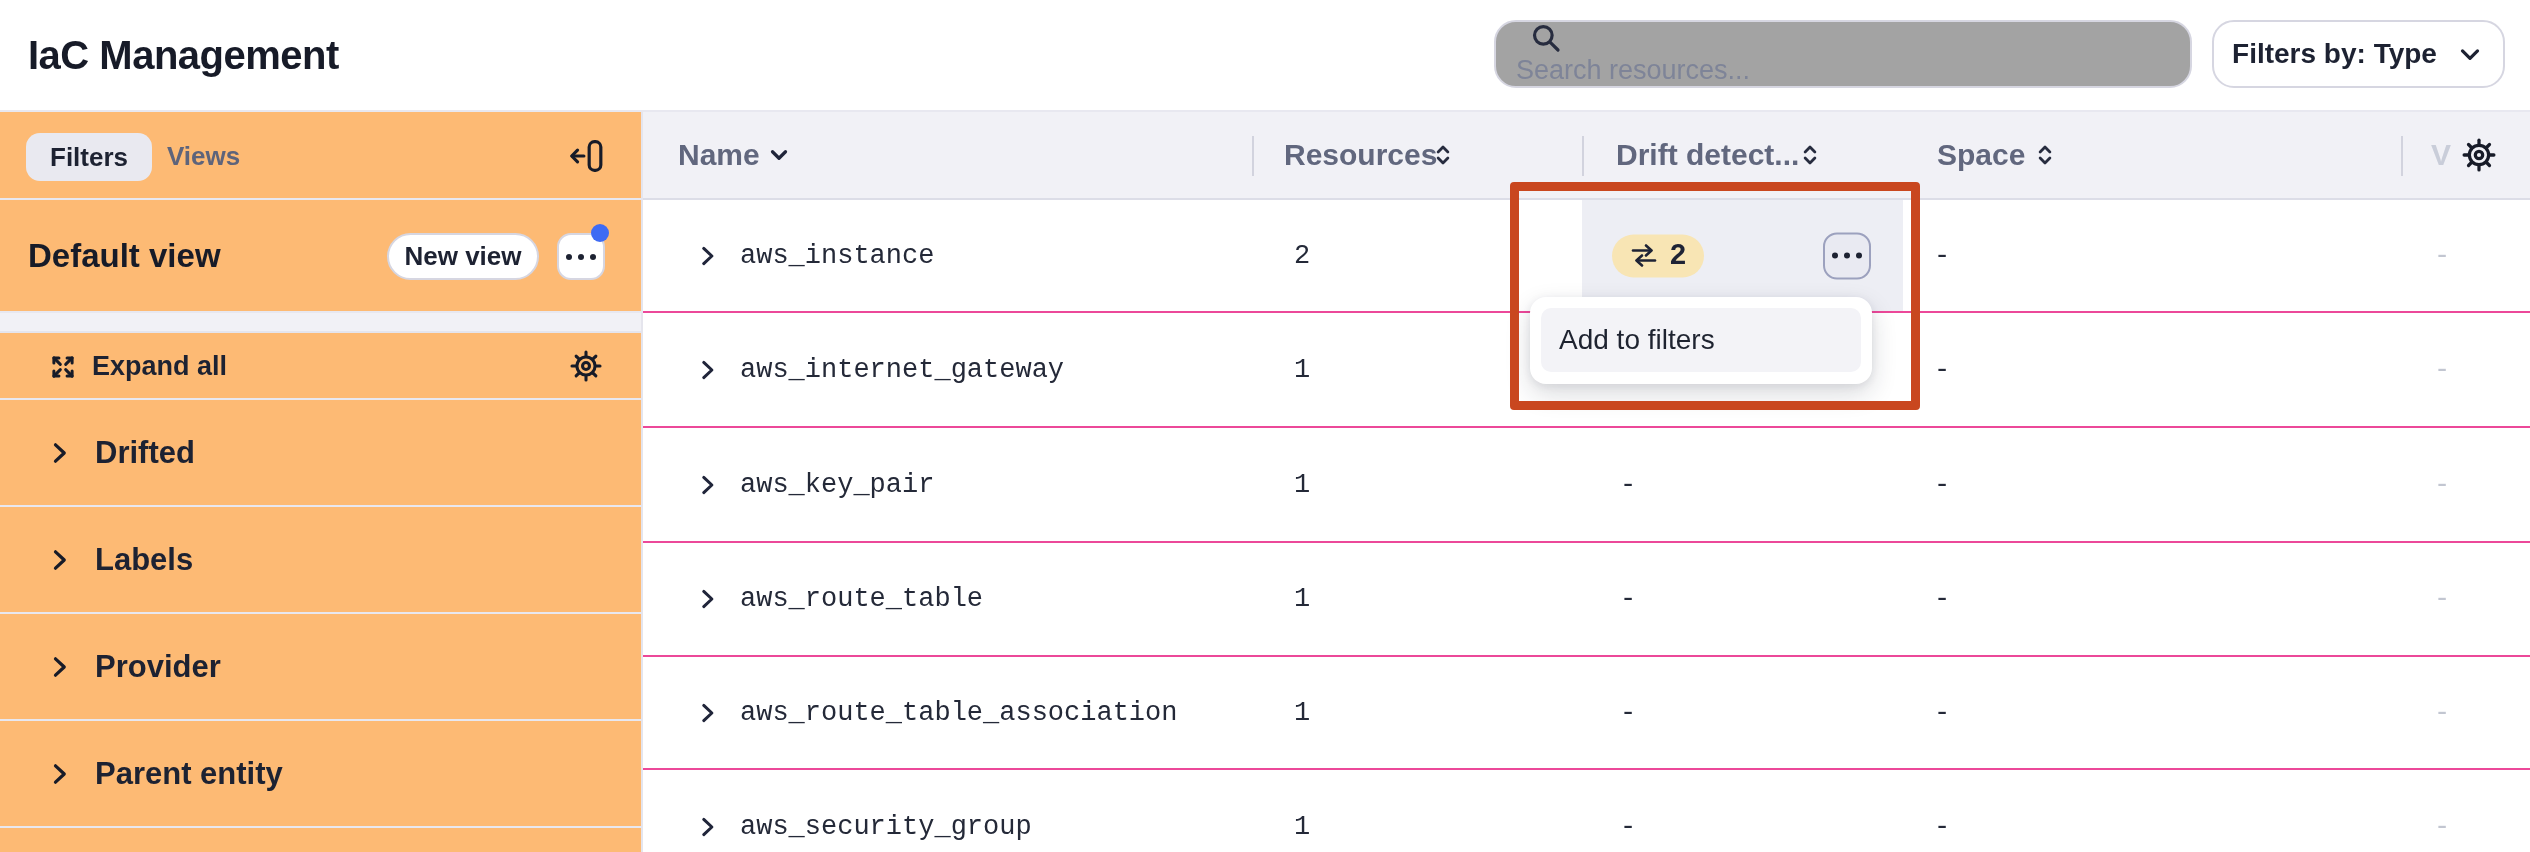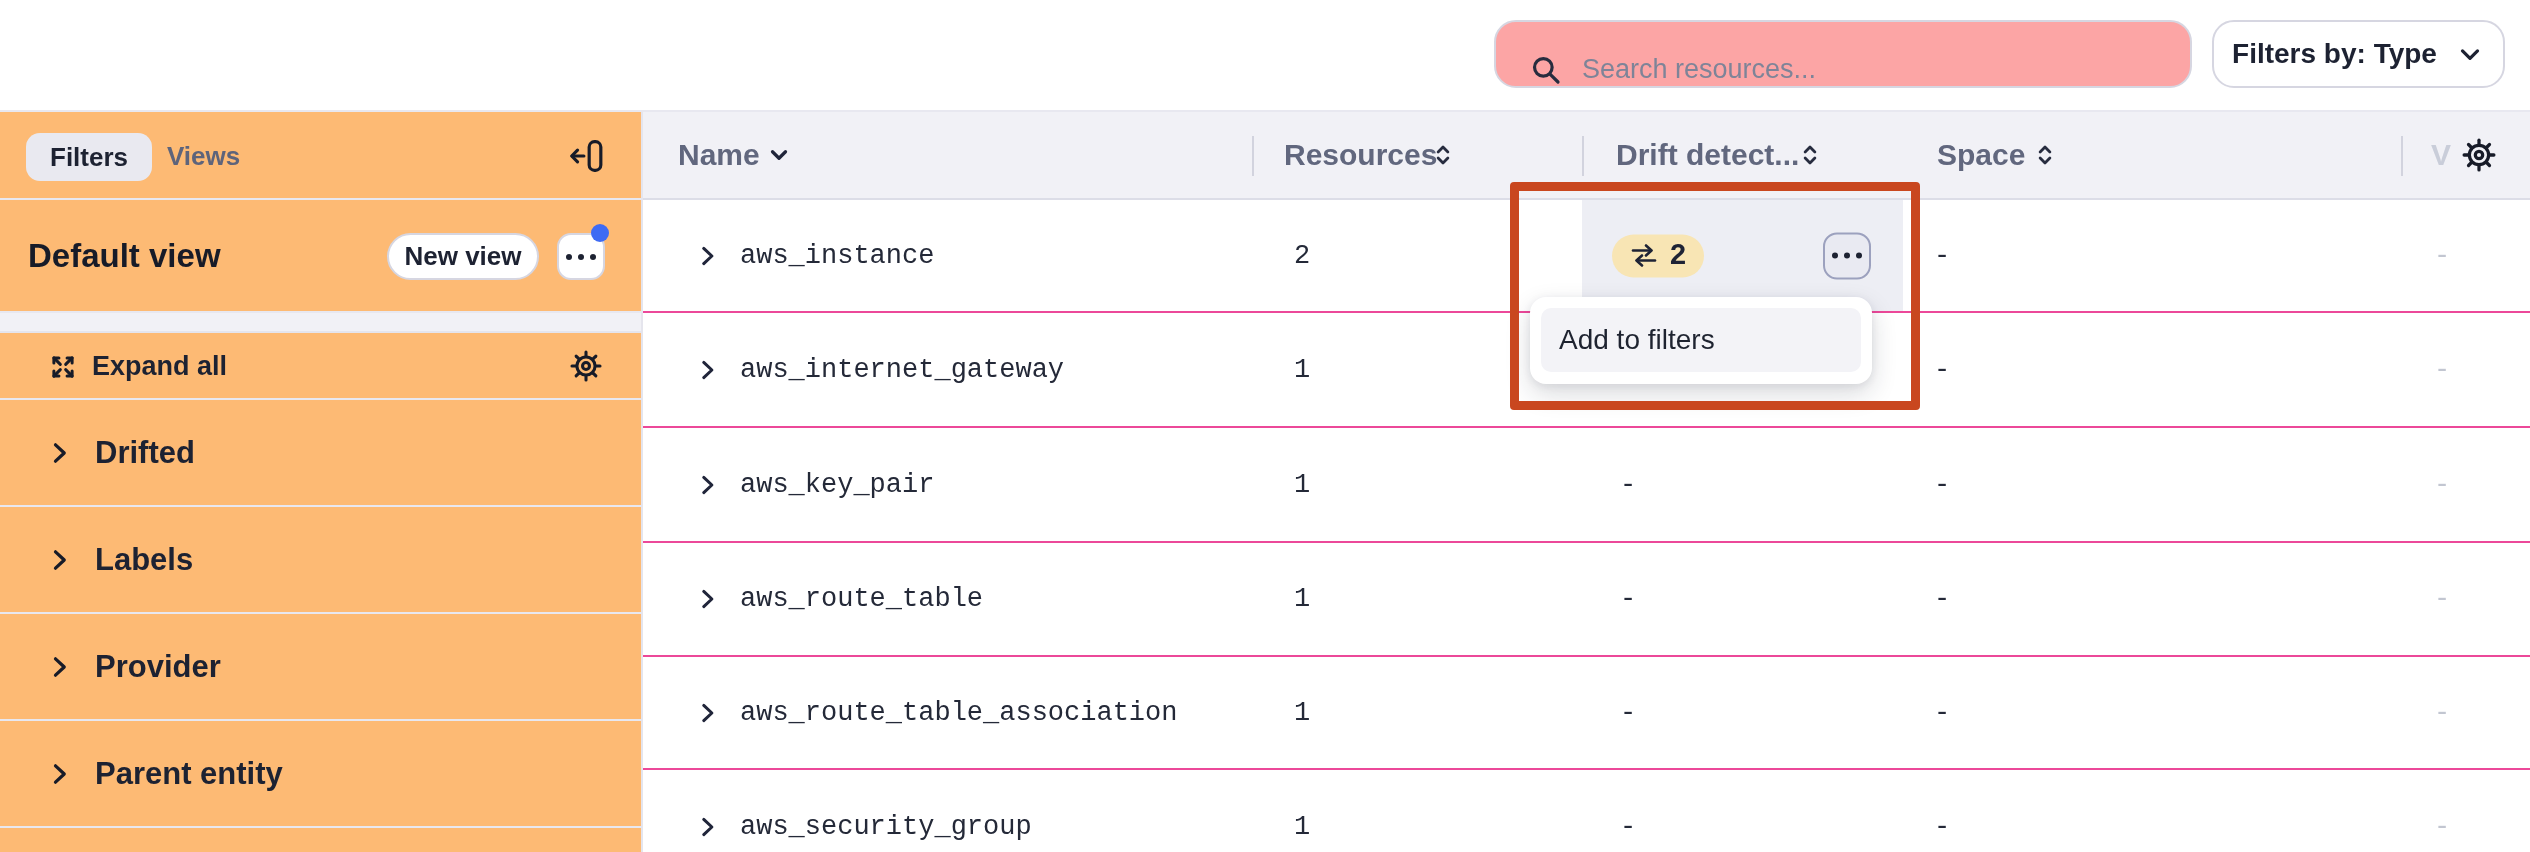--- a/index.html
+++ b/index.html
@@ -8,21 +8,21 @@
     background:#ffffff;
     font-family:"Liberation Sans", sans-serif;
     color:#1d2232;
     -webkit-font-smoothing:antialiased;
   }
   svg{display:block;}
 
   
   .topbar{position:absolute;left:0;top:0;width:2530px;height:112px;background:#fff;border-bottom:2px solid #e8e8f0;box-sizing:border-box;}
   .page-title{position:absolute;left:28px;top:50%;transform:translateY(-50%);font-size:40px;font-weight:700;letter-spacing:-0.5px;color:#171b28;}
-  .search-box{position:absolute;left:1494px;top:20px;width:698px;height:68px;border:2px solid #d6d6e1;border-radius:22px;box-sizing:border-box;background:#fca5a5;display:flex;align-items:flex-end;}
+  .search-box{position:absolute;left:1494px;top:20px;width:698px;height:68px;border:2px solid #d6d6e1;border-radius:22px;box-sizing:border-box;background:#a3a3a3;display:flex;align-items:flex-start;flex-direction:column;}
   .search-box .sicon{margin-left:34px;}
   .search-box input{border:none;outline:none;background:transparent;font-family:"Liberation Sans",sans-serif;font-size:27px;color:#2a2f42;margin-left:18px;width:560px;}
   .search-box input::placeholder{color:#7e8498;}
   .groupby-btn{position:absolute;left:2212px;top:20px;width:293px;height:68px;border:2px solid #d6d6e1;border-radius:22px;box-sizing:border-box;background:#fff;display:flex;align-items:center;justify-content:center;gap:18px;cursor:pointer;}
   .groupby-btn .lbl{font-size:28px;font-weight:700;color:#1d2232;}
 
   
   .sidebar{position:absolute;left:0;top:112px;width:643px;height:740px;background:#fdba74;border-right:2px solid #e5e5ed;box-sizing:border-box;}
   .sb-tabs{position:absolute;left:0;top:0;width:100%;height:88px;border-bottom:2px solid #e8e8f0;box-sizing:border-box;}
   .tab-pill{position:absolute;left:26px;top:21px;height:48px;padding:0 24px;border-radius:14px;display:flex;align-items:center;font-size:26px;font-weight:700;color:#1d2232;}
@@ -75,20 +75,21 @@
   .context-menu{position:absolute;left:1530px;top:297px;width:342px;height:87px;background:#fff;border-radius:16px;box-shadow:0 10px 26px rgba(25,28,48,0.16),0 2px 8px rgba(25,28,48,0.08);z-index:30;}
   .menu-item{position:absolute;left:11px;top:11px;width:320px;height:64px;background:#f3f3f7;border-radius:10px;display:flex;align-items:center;box-sizing:border-box;padding-left:18px;font-size:28px;color:#1e2330;cursor:pointer;}
 
   
   .annotation-rect{position:absolute;left:1510px;top:182px;width:410px;height:228px;border:9px solid #c9471f;border-radius:4px;box-sizing:border-box;z-index:40;pointer-events:none;}
 </style>
 </head>
 <body>
 
 <div class="topbar">
+  <div class="page-title">IaC Management</div>
 
   <div class="search-box">
     <span class="sicon">
       <svg width="32" height="32" viewBox="0 0 24 24" fill="none" stroke="#272c3f" stroke-width="2.4" stroke-linecap="round">
         <circle cx="10" cy="10" r="6.6"></circle>
           <line x1="15.2" y1="15.2" x2="21" y2="21"></line>
       </svg>
     </span>
     <input type="text" placeholder="Search resources..." style="">
   </div>

